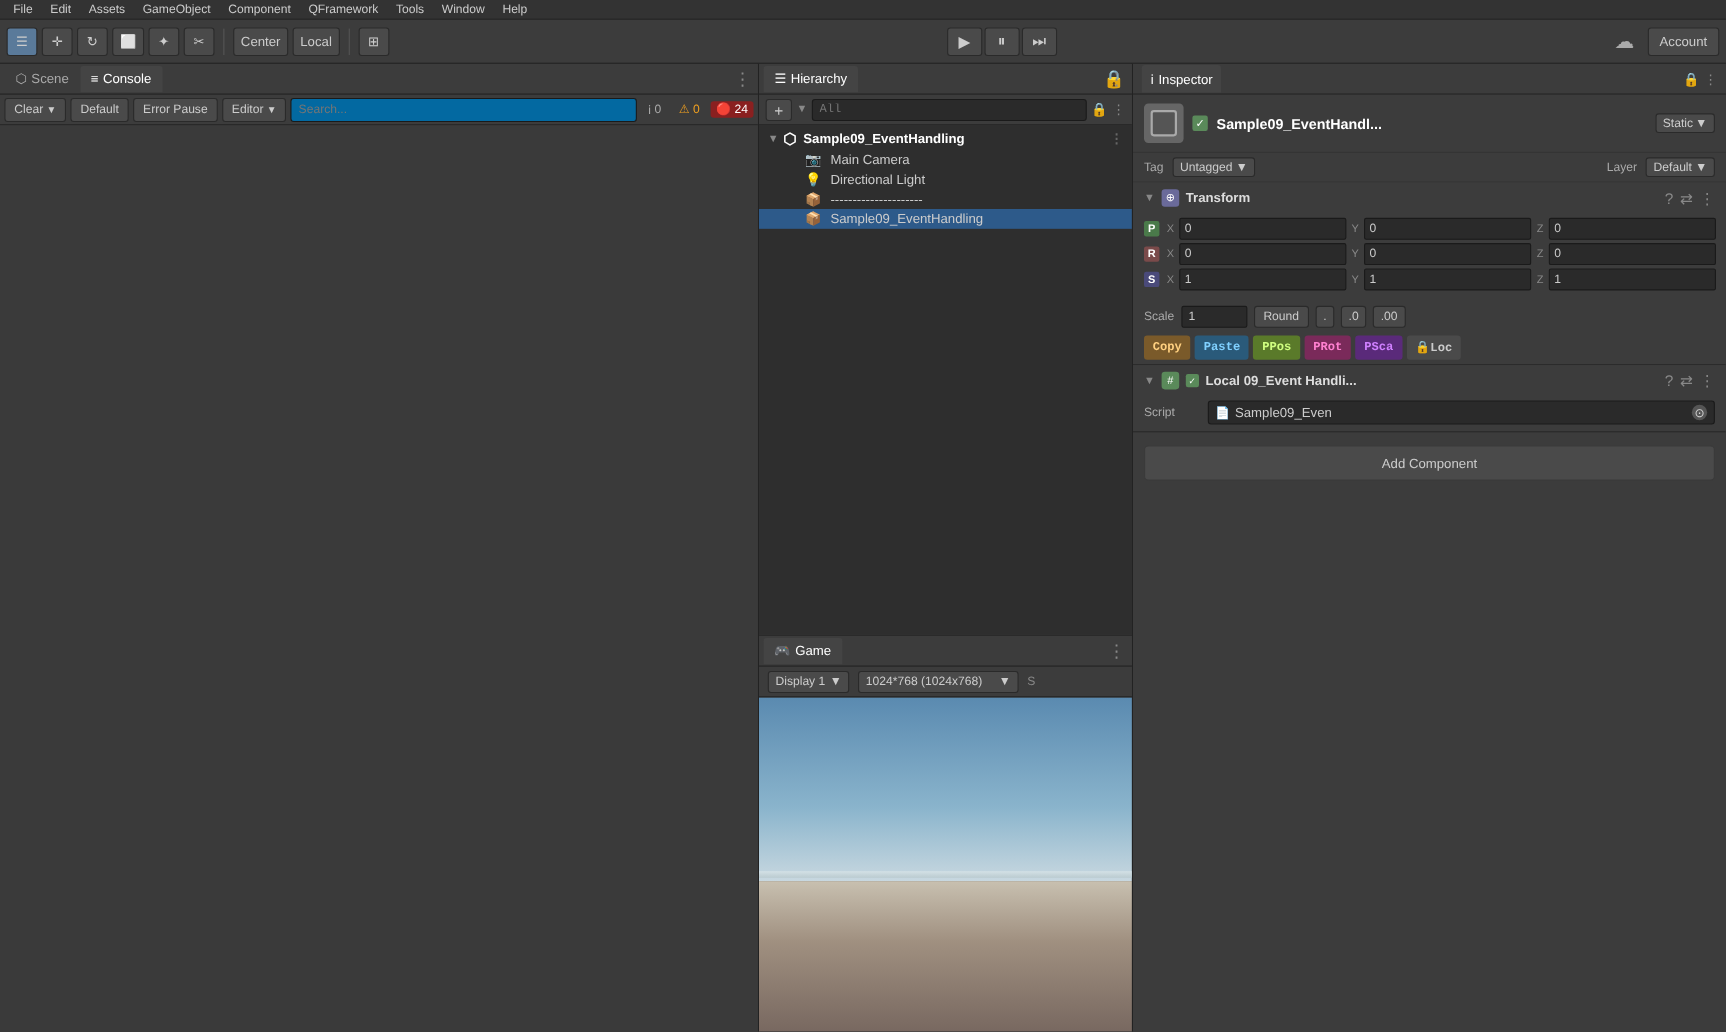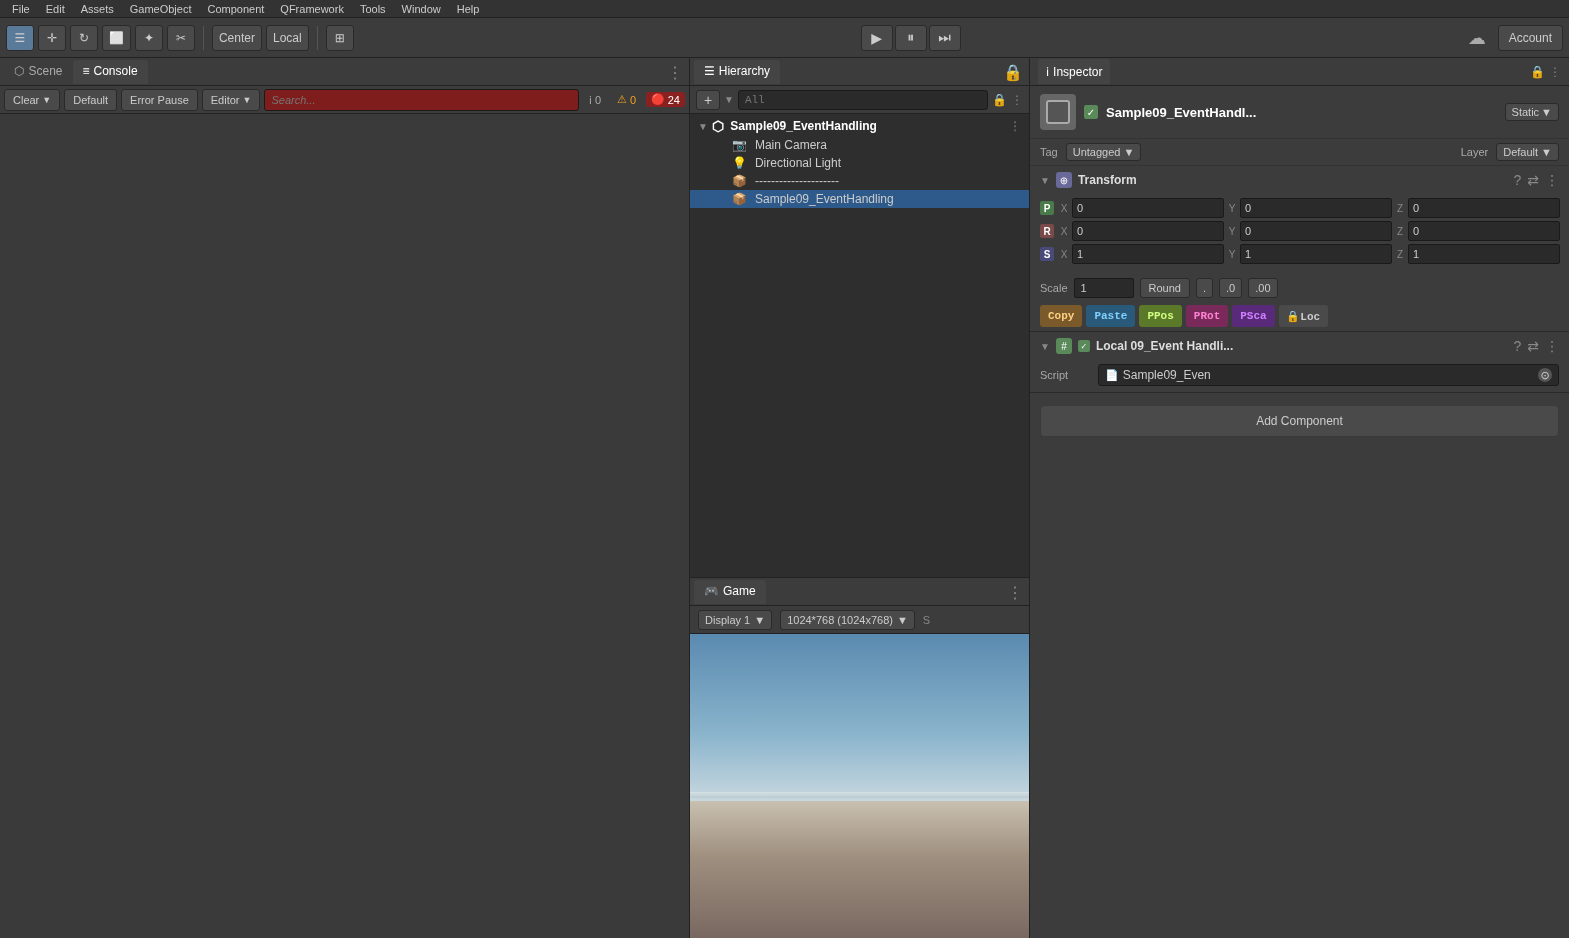--- a/index.html
+++ b/index.html
@@ -175,28 +175,27 @@
       height: 22px;
       display: flex;
       align-items: center;
     }
     .console-btn-arrow {
       font-size: 9px;
       margin-left: 3px;
     }
     .console-search {
       flex: 1;
-      background: #7f1d1d;
+      background: #0369a1;
       border: 1px solid #1a1a1a;
       border-radius: 3px;
       color: #ccc;
       padding: 2px 6px;
       font-size: 11px;
       height: 22px;
-      font-style: italic;
     }
     .console-badge {
       display: flex;
       align-items: center;
       gap: 3px;
       padding: 2px 6px;
       border-radius: 3px;
       font-size: 11px;
       cursor: pointer;
     }
@@ -336,21 +335,21 @@
     .game-res-select {
       background: #4a4a4a;
       border: 1px solid #2a2a2a;
       border-radius: 3px;
       color: #ccc;
       padding: 2px 6px;
       font-size: 11px;
       height: 20px;
       display: flex;
       align-items: center;
-      gap: 4px;
+      gap: 15px;
       cursor: pointer;
     }
 
     .game-view {
       flex: 1;
       position: relative;
       overflow: hidden;
     }
     .game-sky {
       position: absolute;

